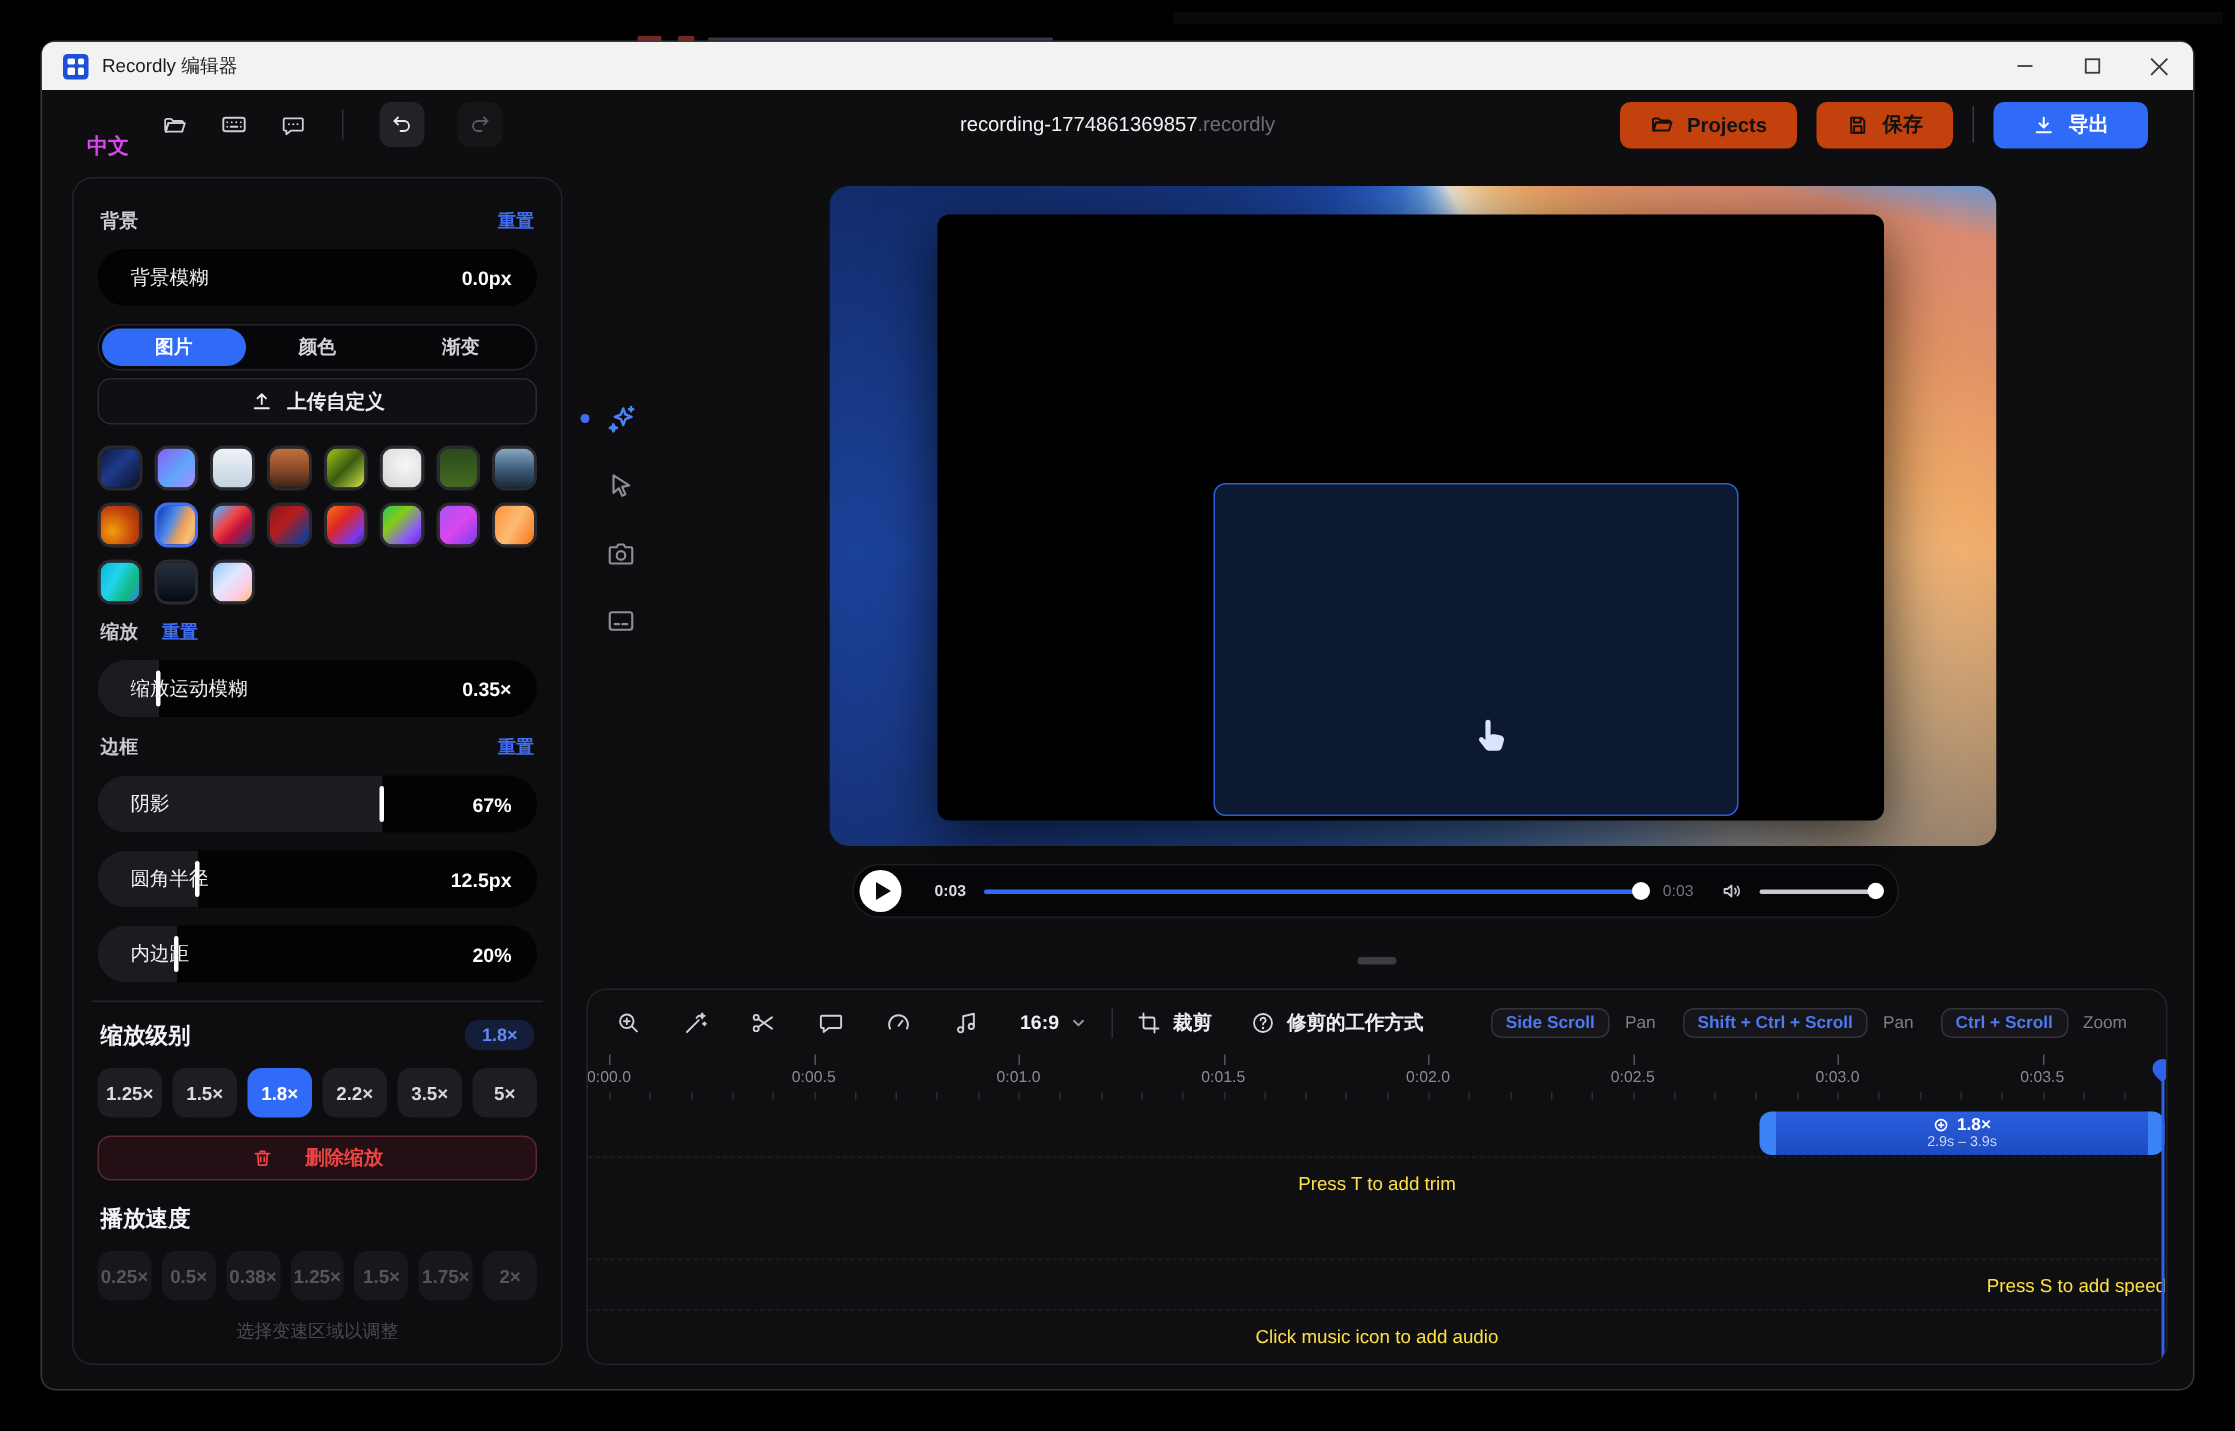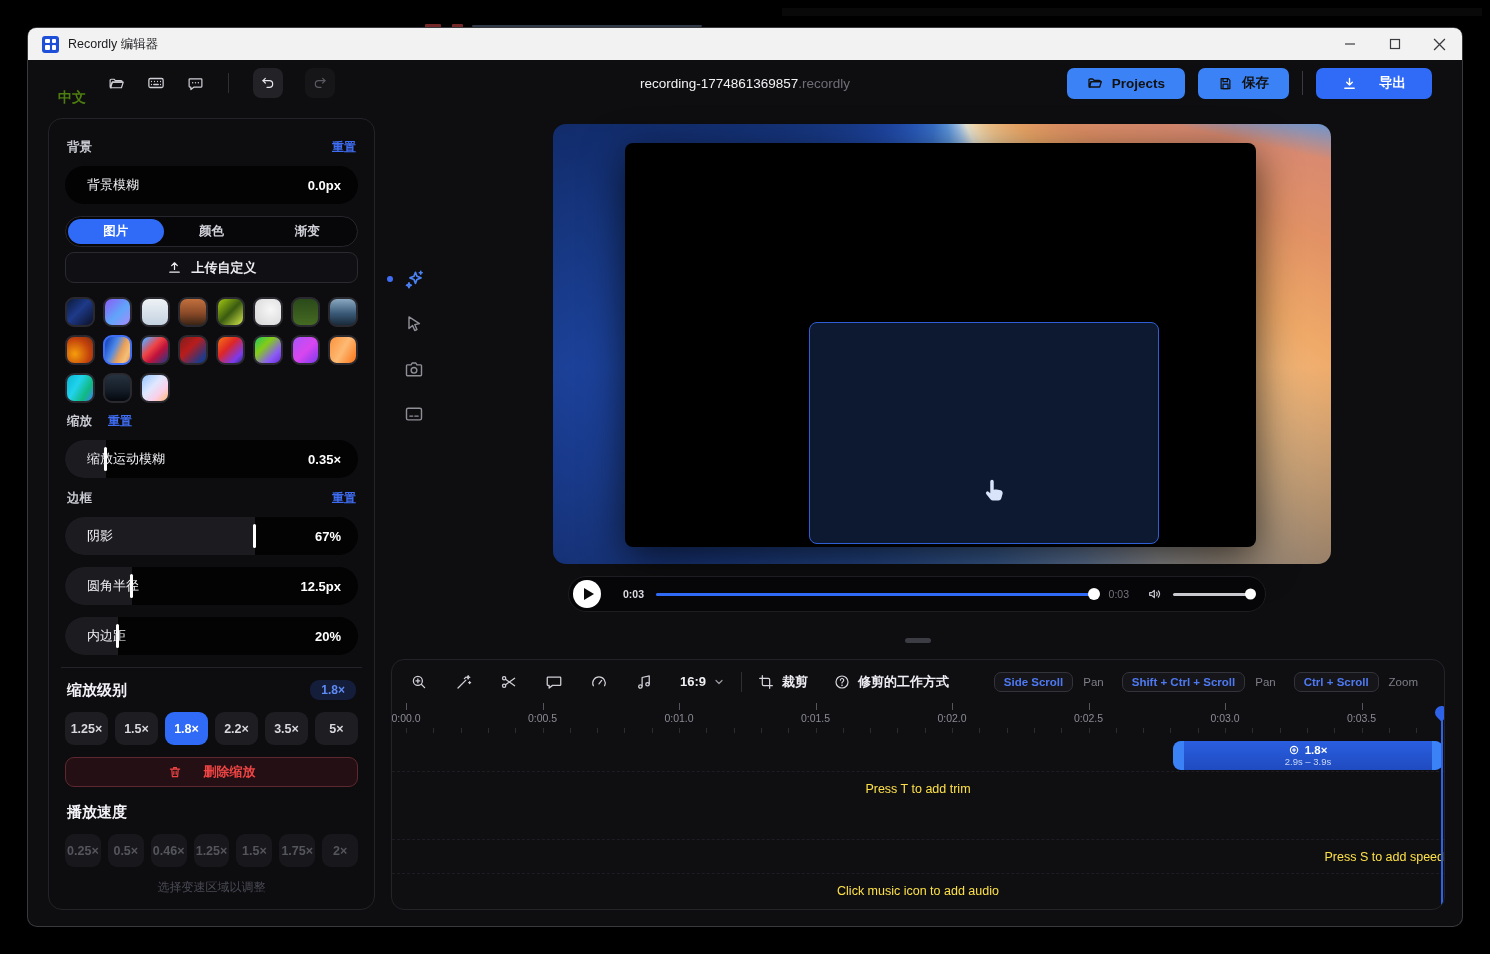--- a/index.html
+++ b/index.html
@@ -20,35 +20,35 @@
   .app-icon { width:17px; height:17px; border-radius:3px; background:#1d4fd8;
     display:grid; grid-template-columns:1fr 1fr; grid-template-rows:1fr 1fr; gap:2px; padding:3px; margin-right:9px; }
   .app-icon i { background:#fff; border-radius:1px; }
   .win-title { font-size:12.5px; color:#1b1b1f; }
   .win-controls { margin-left:auto; display:flex; height:32px; }
   .win-btn { width:45px; height:32px; display:flex; align-items:center; justify-content:center; color:#3c3c40; }
 
   
   .app-toolbar { position:relative; height:46px; display:flex; align-items:center; padding:0 30px; }
   .tb-left { display:flex; align-items:center; gap:22px; color:#d6d6dc; }
-  .lang-btn { font-size:14px; font-weight:bold; color:#4d7c0f;margin-top:29px; }
+  .lang-btn { font-size:14px; font-weight:bold; color:#d946ef;margin-top:29px; }
   .tb-icon { color:#cfcfd6; display:flex; }
   .tb-sep { width:1px; height:20px; background:#2e2e34; margin:0 2px; }
   .hist-btn { width:30px; height:30px; border-radius:8px; display:flex; align-items:center; justify-content:center; }
   .hist-btn.undo { background:#232327; color:#e8e8ee; }
   .hist-btn.redo { background:#161619; color:#5a5a62; }
   .doc-title { position:absolute; left:50%; top:50%; transform:translate(-50%,-50%);
     font-size:13.5px; white-space:nowrap; }
   .doc-title b { color:#f2f2f6; font-weight:normal; }
   .doc-title span { color:#6e6e78; font-weight:normal; }
   .tb-right { margin-left:auto; display:flex; align-items:center; gap:13px; }
-  .btn-light { height:31px; padding:0 20px; border-radius:7px; background:#3b82f6; color:#111;
+  .btn-light { height:31px; padding:0 20px; border-radius:7px; background:#c2410c; color:#111;
     font-size:13.5px; font-weight:bold; display:flex; align-items:center; gap:9px; }
   .btn-primary { height:31px; padding:0 26px; border-radius:7px; background:var(--accent,#2563eb);
-    color:#fff; font-size:13.5px; font-weight:bold; display:flex; align-items:center; gap:22px; }
+    color:#fff; font-size:13.5px; font-weight:bold; display:flex; align-items:center; gap:9px; }
   .tb-sep2 { width:1px; height:24px; background:#3a3a42; }
 
   
   .sidebar { position:absolute; left:20px; top:90px; width:327px; height:792px;
     background:#0d0d10; border:1px solid #232329; border-radius:14px; padding:14px 16px; }
   .sec-head { display:flex; align-items:center; font-size:12.5px; color:#c9c9d2; font-weight:bold; margin:6px 2px 10px; }
   .reset-link { color:#3f6ef5; font-size:12px; font-weight:bold; }
   .sec-head .right { margin-left:auto; }
   .sec-head .near { margin-left:16px; }
 
@@ -394,21 +394,21 @@
       <span>删除缩放</span>
     </div>
 
     <div class="big-head">
       <span>播放速度</span>
     </div>
 
     <div class="opt-row">
         <div class="opt-btn dim">0.25×</div>
         <div class="opt-btn dim">0.5×</div>
-        <div class="opt-btn dim">0.46×</div>
+        <div class="opt-btn dim">0.38×</div>
         <div class="opt-btn dim">1.25×</div>
         <div class="opt-btn dim">1.5×</div>
         <div class="opt-btn dim">1.75×</div>
         <div class="opt-btn dim">2×</div>
       </div>
 
     <div class="speed-hint">选择变速区域以调整</div>
   </div>
 
   <div class="tool-rail">

